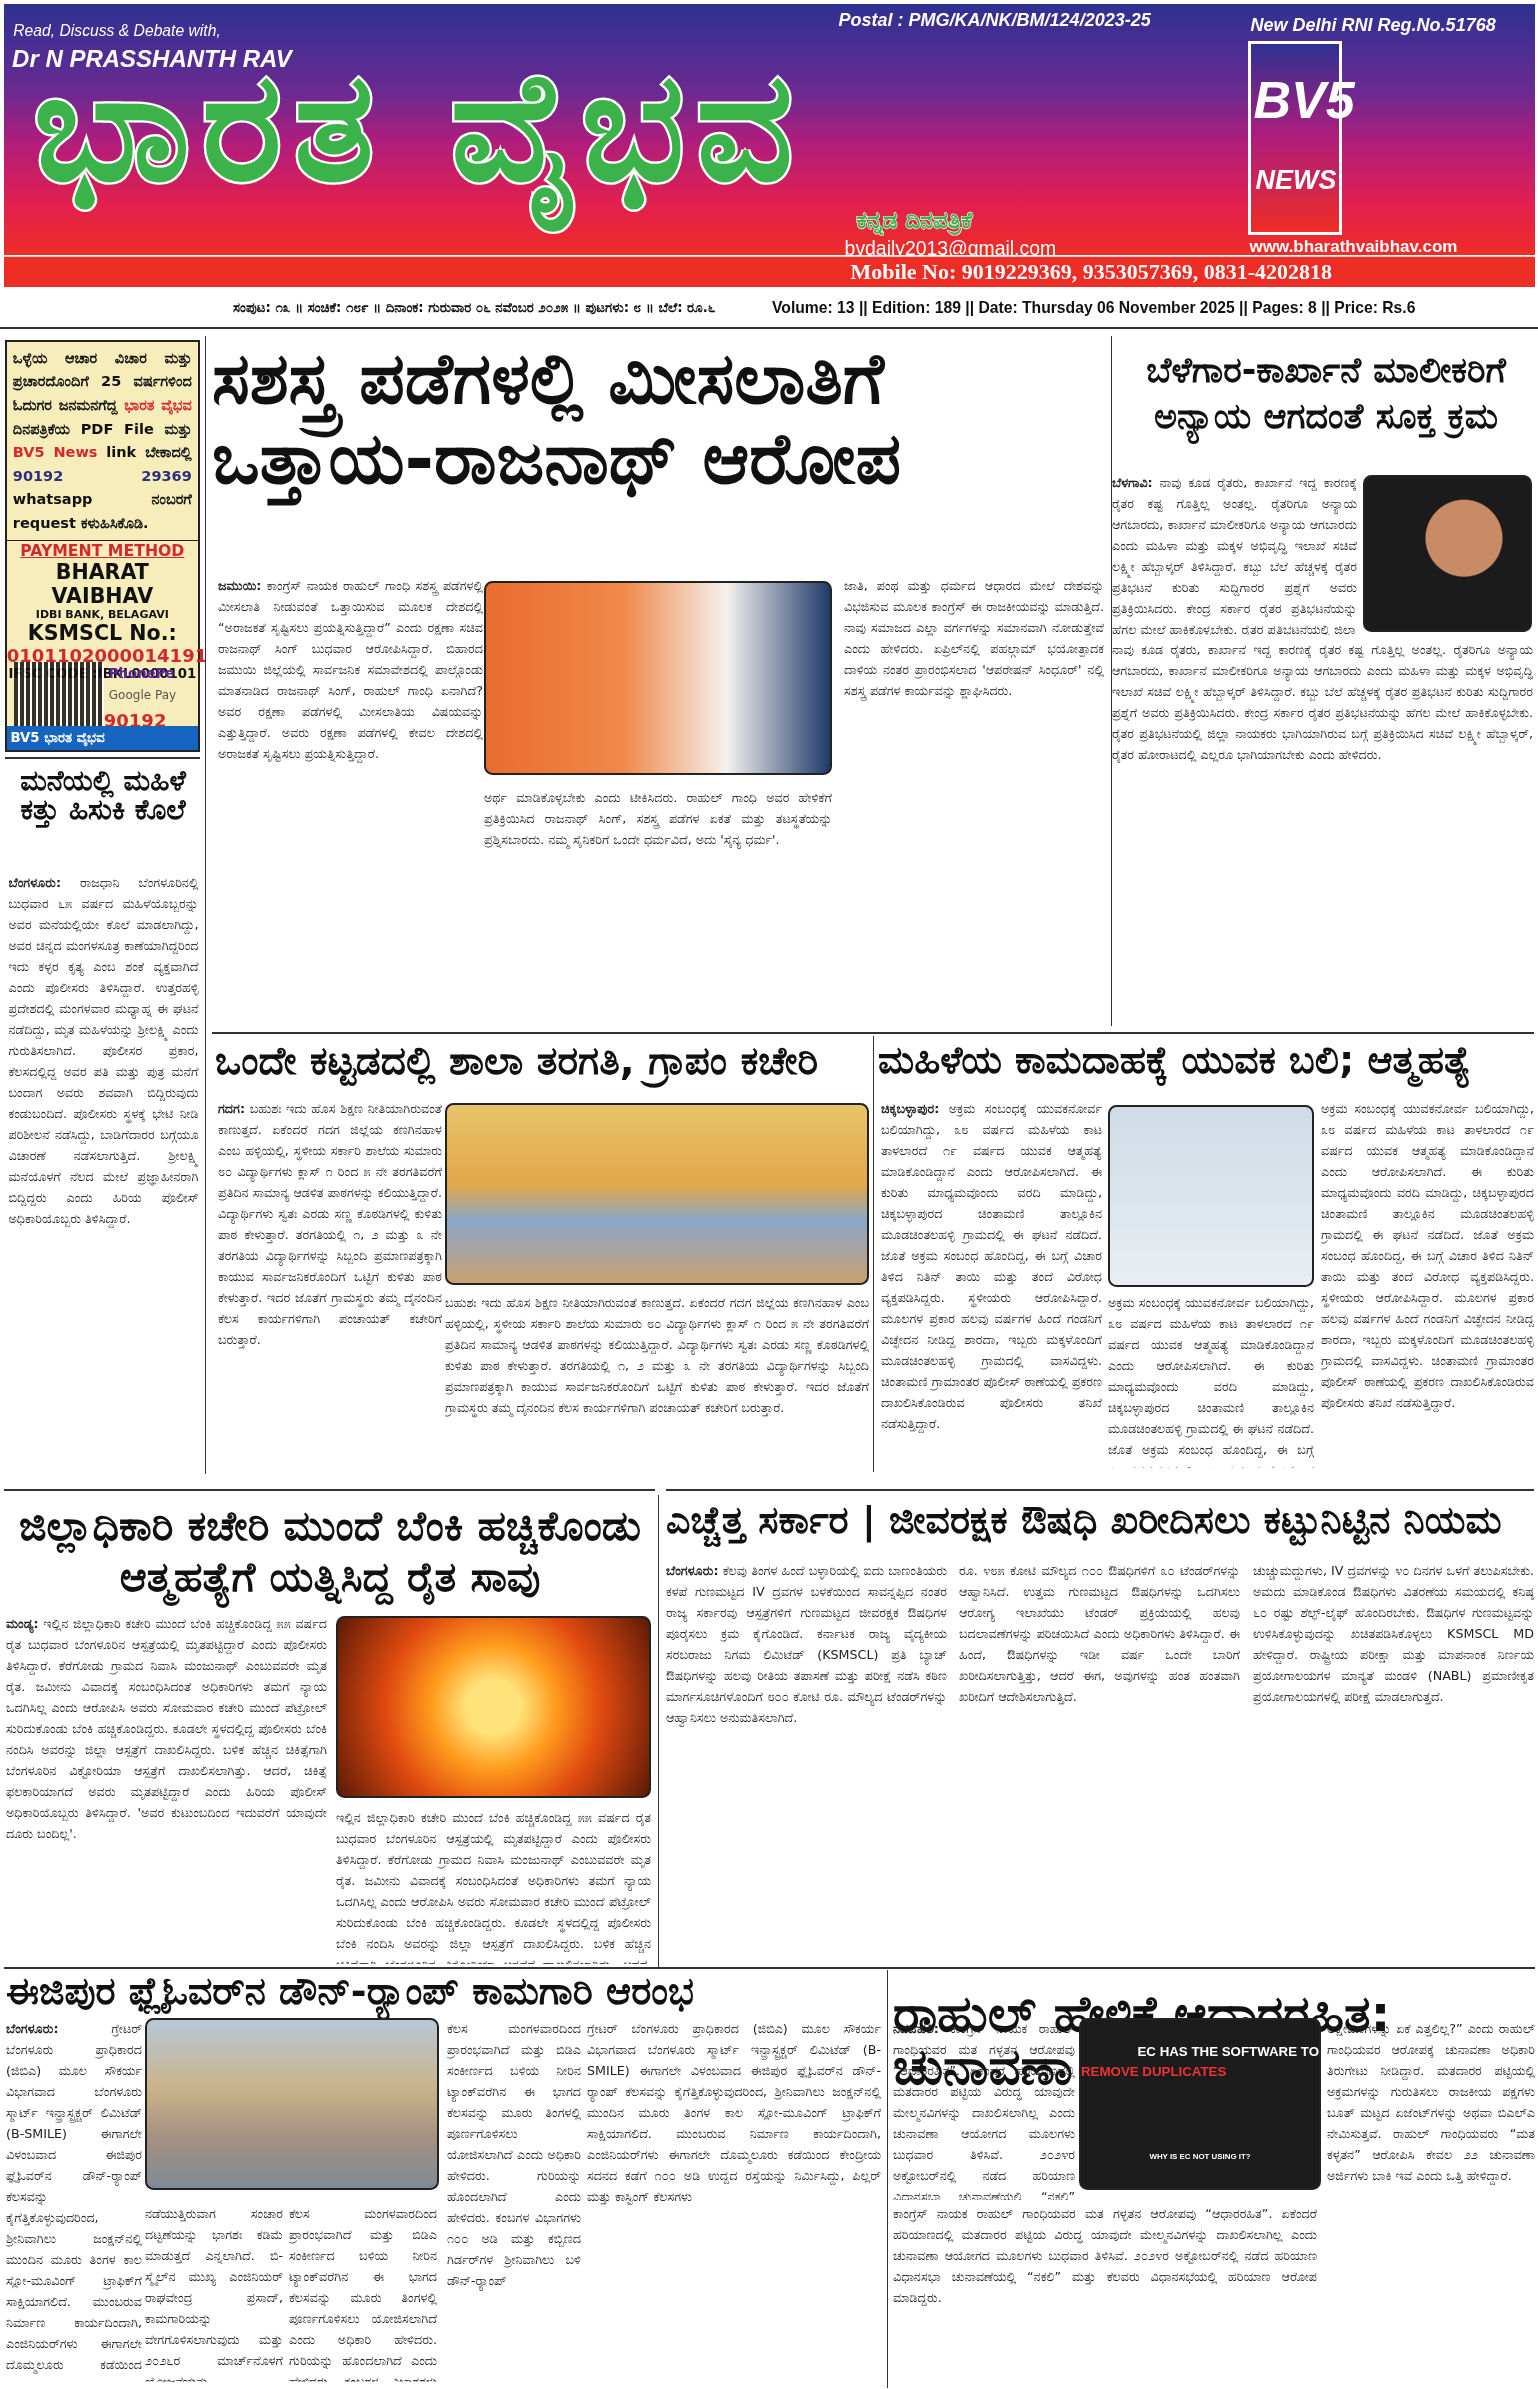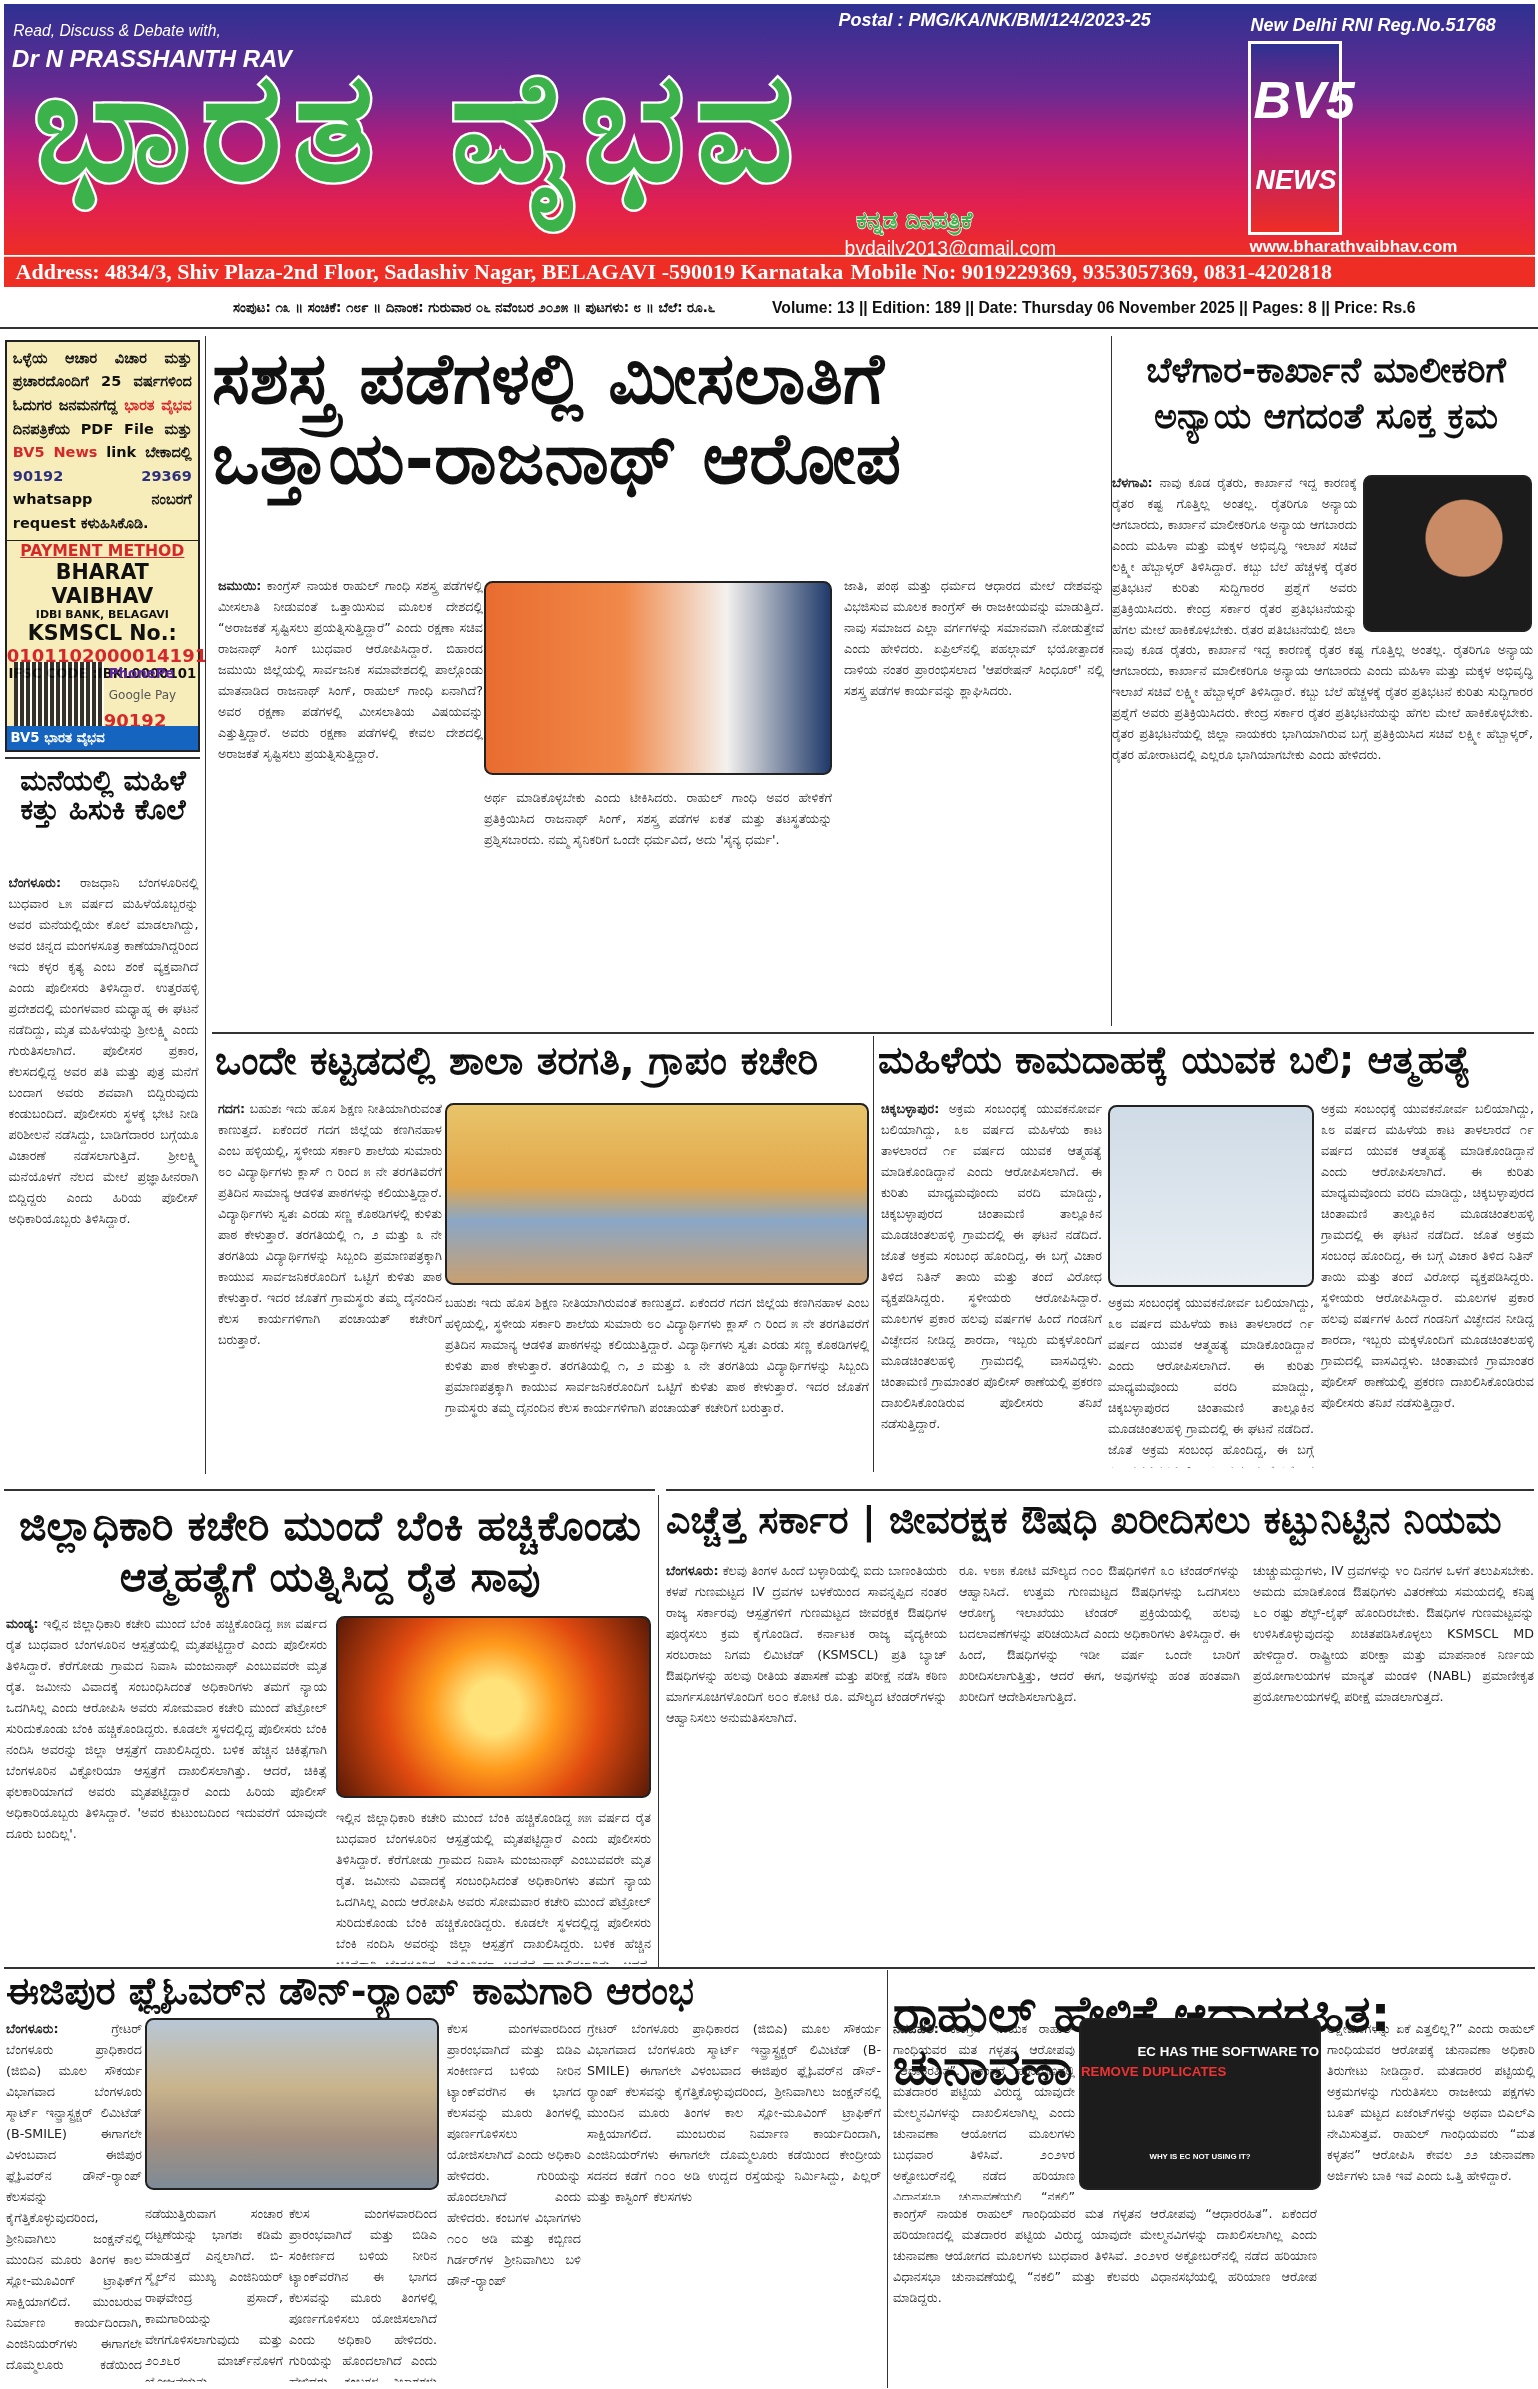--- a/index.html
+++ b/index.html
@@ -66,21 +66,20 @@
   <div class="postal">Postal : PMG/KA/NK/BM/124/2023-25</div>
   <div class="email">bvdaily2013@gmail.com</div>
   <div class="rni">New Delhi RNI Reg.No.51768</div>
   <div class="www">www.bharathvaibhav.com</div>
 </div>
 <div class="logo5">
   <div class="big">BV5</div>
   <div class="news">NEWS</div>
 </div>
 <div class="addr">
-  <span>Address: 4834/3, Shiv Plaza-2nd Floor, Sadashiv Nagar, BELAGAVI -590019  Karnataka</span>
   <span class="mob">Mobile No: 9019229369,   9353057369,   0831-4202818</span>
 </div>
 
 <div class="meta">
   <span class="kn">ಸಂಪುಟ: ೧೩ ॥ ಸಂಚಿಕೆ: ೧೮೯ ॥ ದಿನಾಂಕ: ಗುರುವಾರ ೦೬ ನವೆಂಬರ ೨೦೨೫ ॥ ಪುಟಗಳು: ೮ ॥ ಬೆಲೆ: ರೂ.೬</span>
   <span class="en">Volume: 13 || Edition: 189 || Date: Thursday 06 November 2025 || Pages: 8 || Price: Rs.6</span>
 </div>
 <div class="rule" style="top:327px;left:0;width:1538px;"></div>
 
 <div class="ad">

